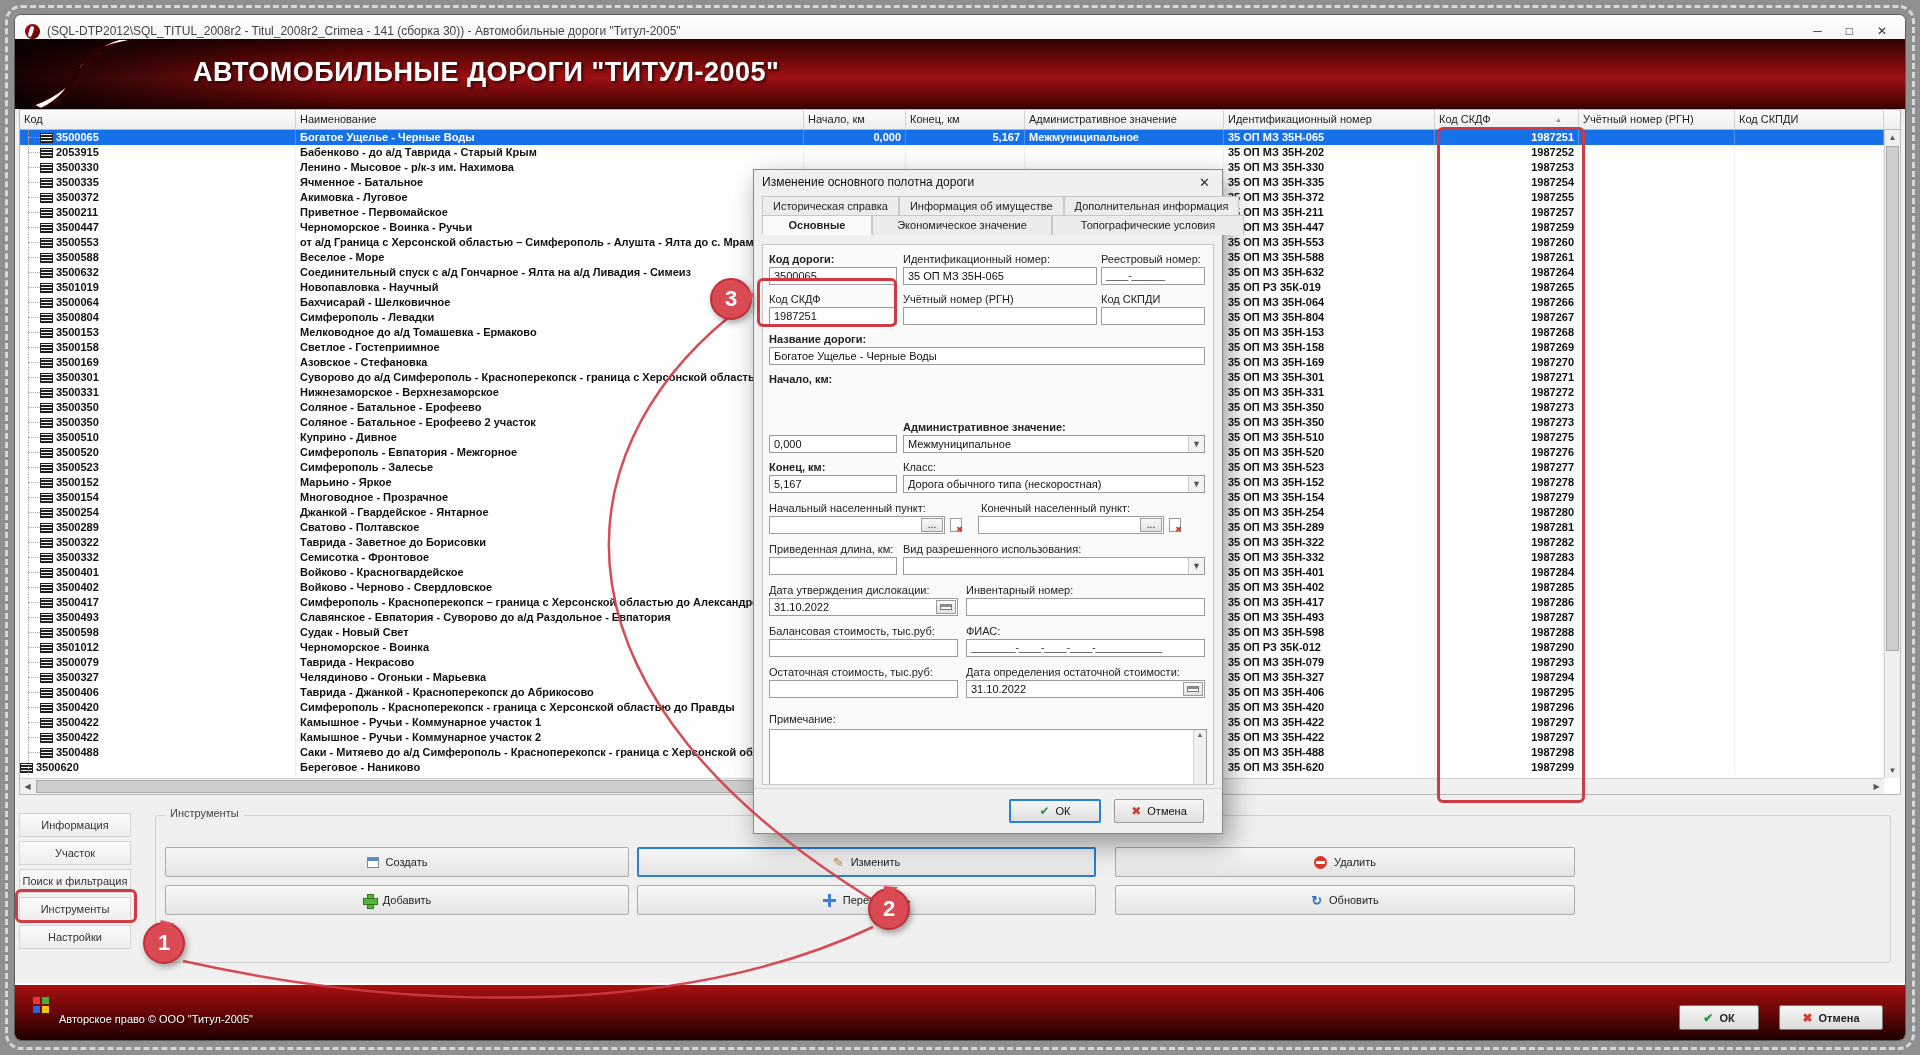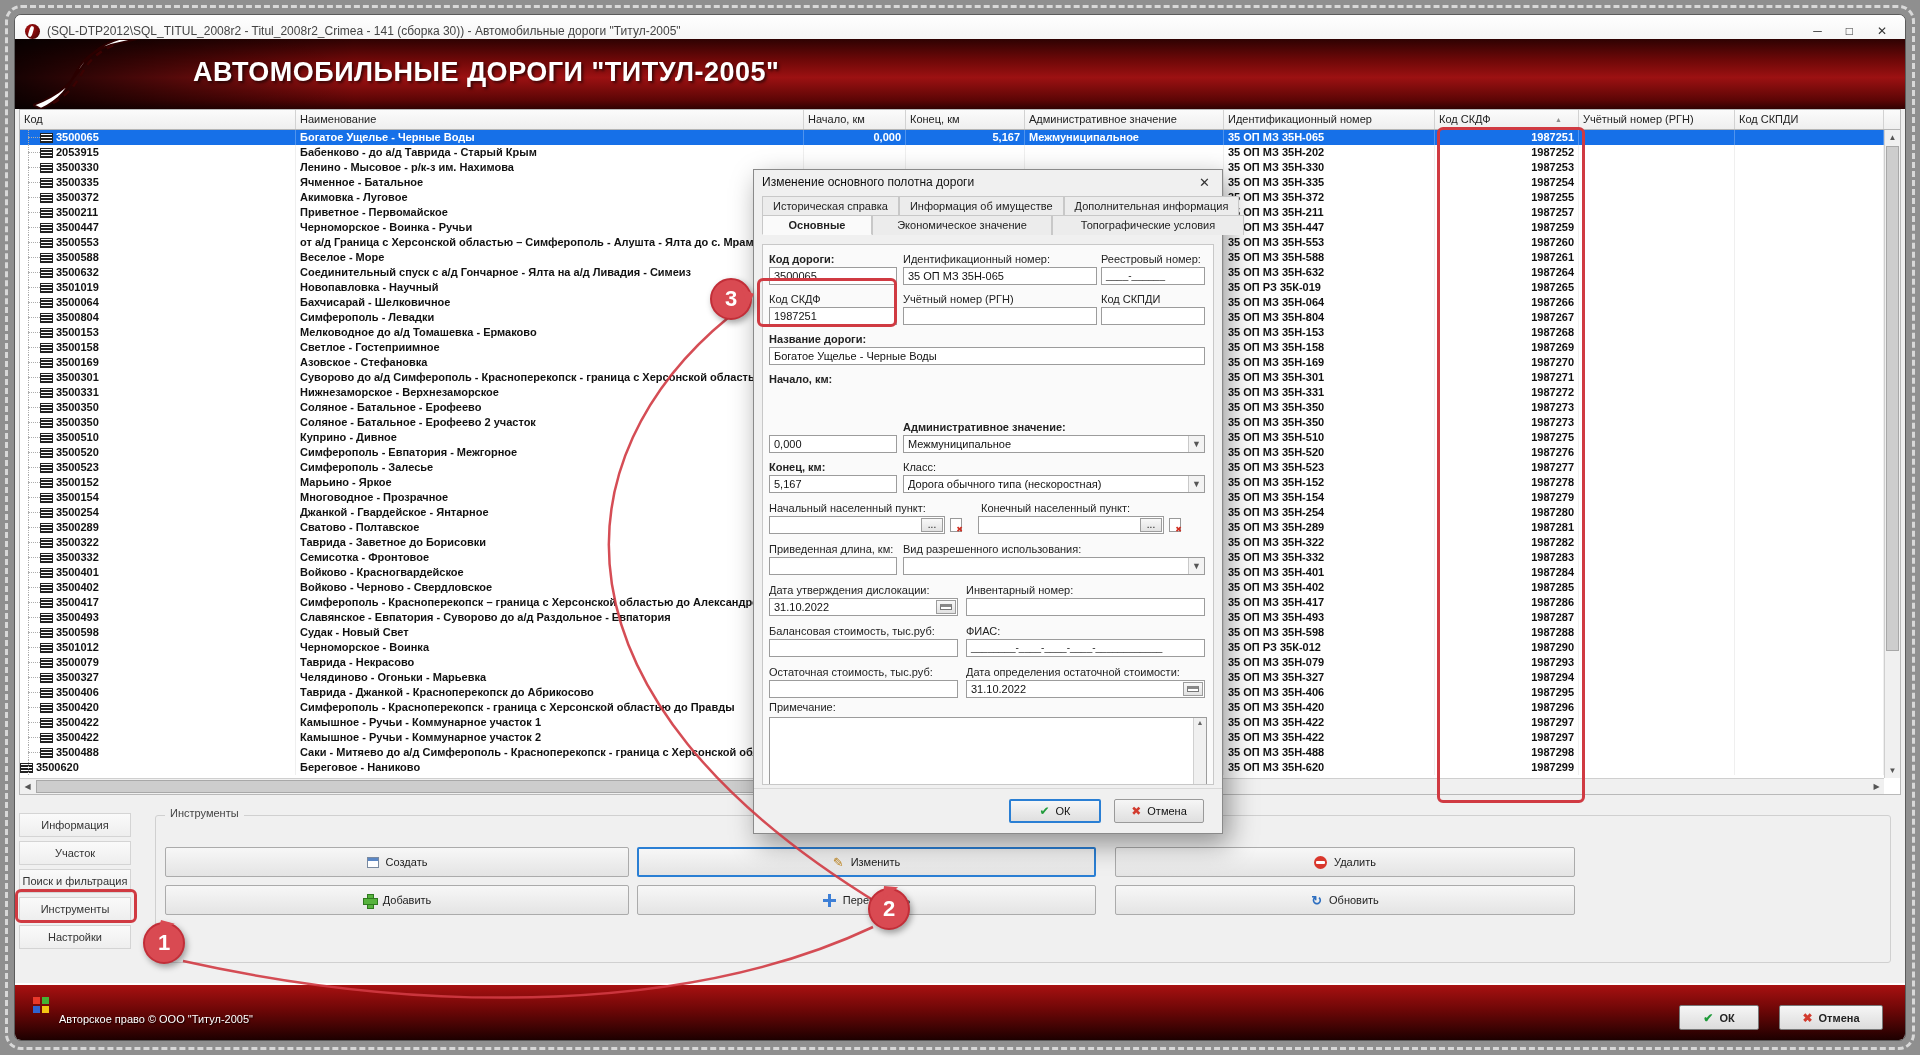--- a/index.html
+++ b/index.html
@@ -1039,21 +1039,21 @@
 
       <div class="frow" style="margin-top:9px;">
         <span class="flabel" style="width:189px;">Остаточная стоимость, тыс.руб:</span>
         <span class="flabel" style="margin-left:8px;">Дата определения остаточной стоимости:</span>
       </div>
       <div class="frow">
         <span class="tfield" style="width:189px;"></span>
         <span class="tfield" style="width:239px; position:relative; margin-left:8px;"><span>31.10.2022</span><span class="cal-btn"></span></span>
       </div>
 
-      <div class="frow" style="margin-top:3px;text-align:center;">
+      <div class="frow" style="margin-top:15px;text-align:center;">
         <span class="flabel">Примечание:</span>
       </div>
       <div class="noteta">
         <div class="nvs">
             <span class="u">▲</span>
             <span class="d">▼</span>
           </div>
         <div class="nhs">
             <span class="l">◀</span>
             <span class="r">▶</span>

